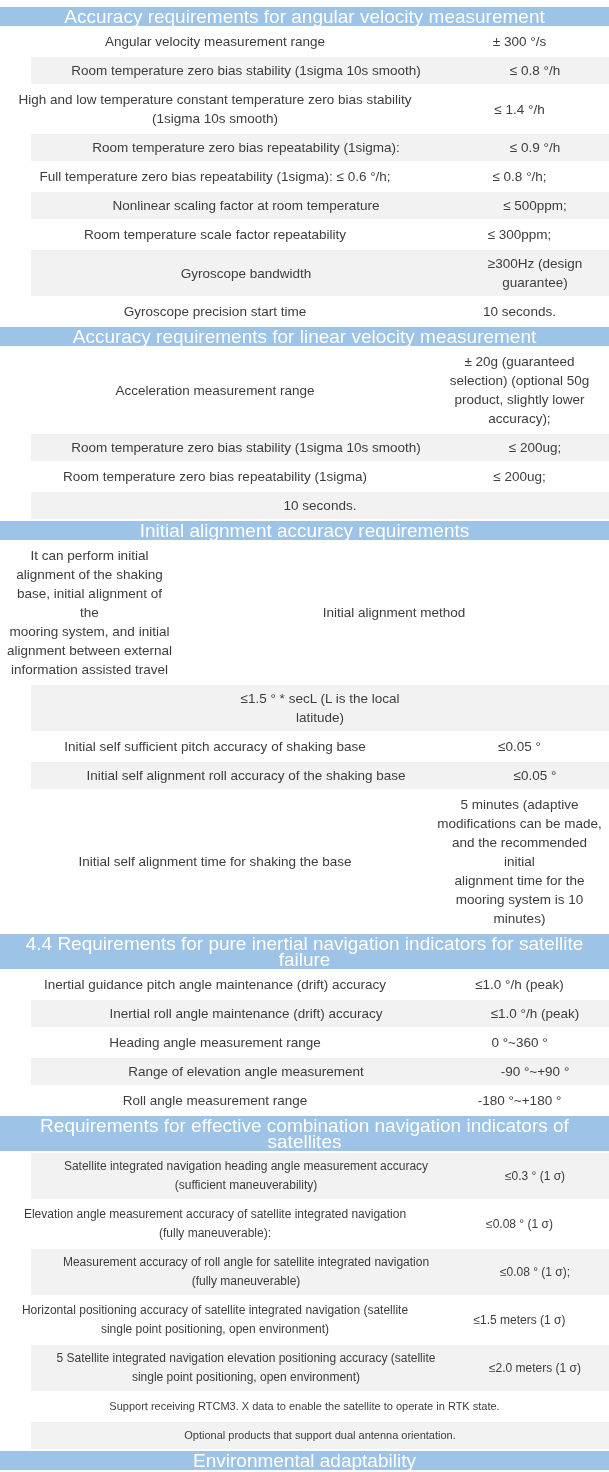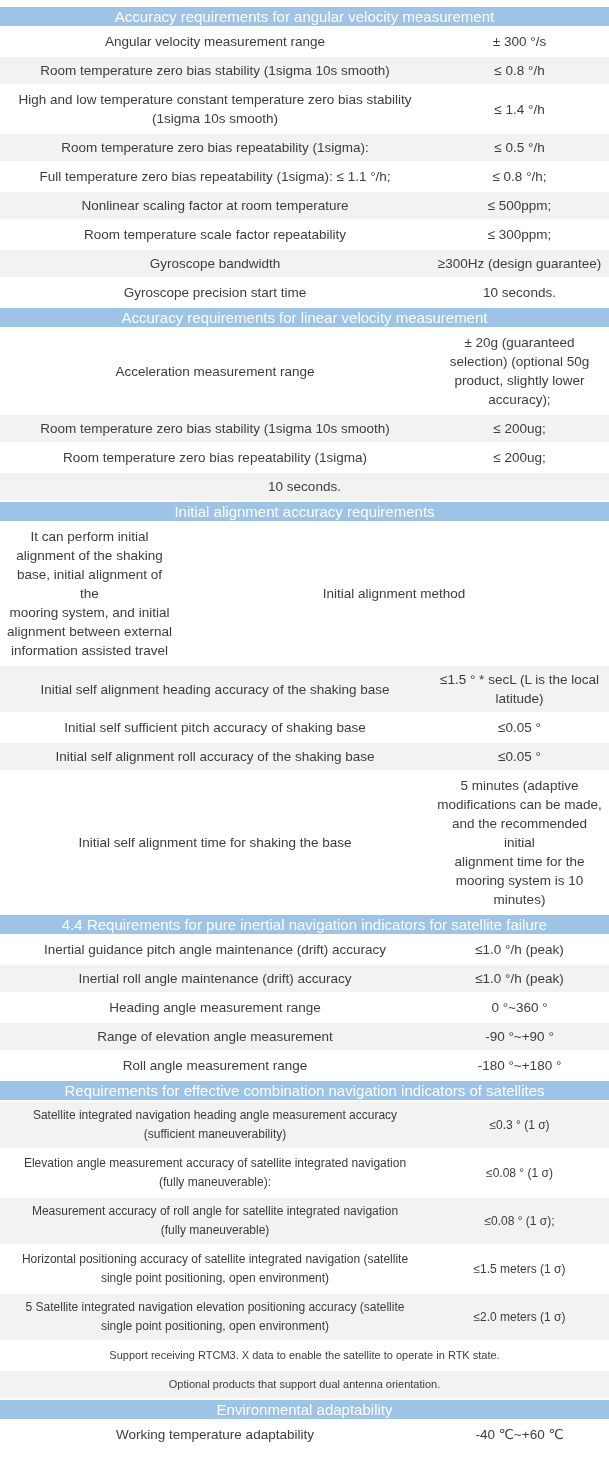--- a/index.html
+++ b/index.html
@@ -7,33 +7,33 @@
     width: 609px;
     font-family: "Liberation Sans", "DejaVu Sans", sans-serif;
     color: #3d3d3d;
   }
   .doc { width: 609px; }
   .top-gap { height: 7px; background: #ffffff; }
   .section-header {
     background: #9DC3E6;
     color: #ffffff;
     text-align: center;
-    font-size: 15px;
+    font-size: 19px;
     line-height: 16px;
     padding: 1.5px 4px;
     border-bottom: 2px solid #ffffff;
     box-sizing: border-box;
   }
   .row {
     display: flex;
     align-items: center;
     border-bottom: 2px solid #ffffff;
     background: #ffffff;
   }
-  .row.alt { background: #F2F2F2; }
+  .row.alt { background: #F2F2F2; margin-left: 31px; }
   .cell {
     box-sizing: border-box;
     padding: 4px 6px;
     text-align: center;
     white-space: pre-line;
     font-size: 13.5px;
     line-height: 19px;
   }
   .cell.label { width: 430px; flex: 0 0 430px; }
   .cell.value { flex: 1 1 auto; }
@@ -55,24 +55,24 @@
         <div class="cell label">Room temperature zero bias stability (1sigma 10s smooth)</div>
         <div class="cell value">≤ 0.8 °/h</div>
       </div>
       <div class="row">
         <div class="cell label">High and low temperature constant temperature zero bias stability
 (1sigma 10s smooth)</div>
         <div class="cell value">≤ 1.4 °/h</div>
       </div>
       <div class="row alt">
         <div class="cell label">Room temperature zero bias repeatability (1sigma):</div>
-        <div class="cell value">≤ 0.5 °/h</div>
+        <div class="cell value">≤ 0.9 °/h</div>
       </div>
       <div class="row">
-        <div class="cell label">Full temperature zero bias repeatability (1sigma): ≤ 1.1 °/h;</div>
+        <div class="cell label">Full temperature zero bias repeatability (1sigma): ≤ 0.6 °/h;</div>
         <div class="cell value">≤ 0.8 °/h;</div>
       </div>
       <div class="row alt">
         <div class="cell label">Nonlinear scaling factor at room temperature</div>
         <div class="cell value">≤ 500ppm;</div>
       </div>
       <div class="row">
         <div class="cell label">Room temperature scale factor repeatability</div>
         <div class="cell value">≤ 300ppm;</div>
       </div>
@@ -107,21 +107,20 @@
       <div class="row">
         <div class="cell value">It can perform initial
 alignment of the shaking
 base, initial alignment of the
 mooring system, and initial
 alignment between external
 information assisted travel</div>
         <div class="cell label">Initial alignment method</div>
       </div>
       <div class="row alt">
-        <div class="cell label">Initial self alignment heading accuracy of the shaking base</div>
         <div class="cell value">≤1.5 ° * secL (L is the local
 latitude)</div>
       </div>
       <div class="row">
         <div class="cell label">Initial self sufficient pitch accuracy of shaking base</div>
         <div class="cell value">≤0.05 °</div>
       </div>
       <div class="row alt">
         <div class="cell label">Initial self alignment roll accuracy of the shaking base</div>
         <div class="cell value">≤0.05 °</div>

